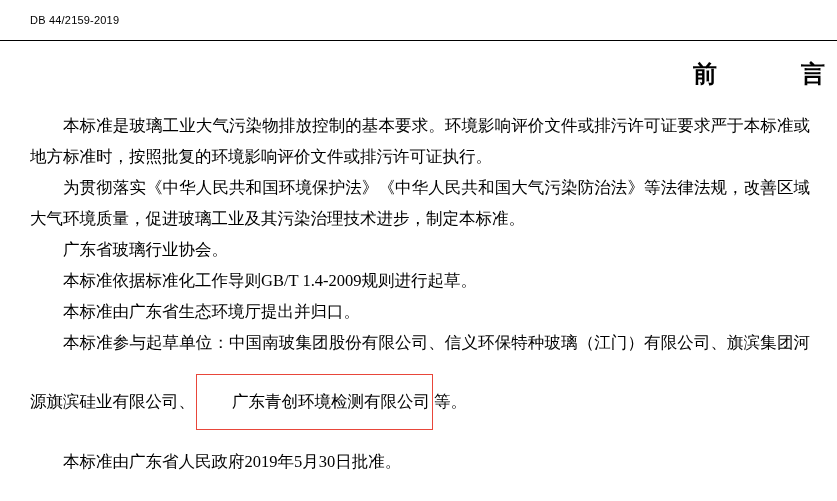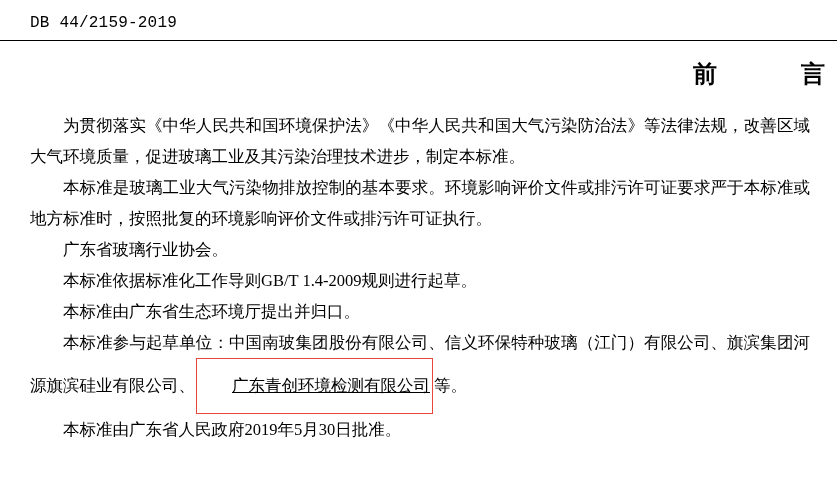--- a/index.html
+++ b/index.html
@@ -18,22 +18,22 @@
     position: relative;
     width: 837px;
     height: 501px;
     box-sizing: border-box;
     padding: 0;
   }
   .std-code {
     position: absolute;
     top: 14px;
     left: 30px;
-    font-family: Liberation Mono, monospace;
-    font-size: 16px;
+    font-family: Liberation Sans, sans-serif;
+    font-size: 11px;
     letter-spacing: 0.2px;
   }
   .header-rule {
     position: absolute;
     top: 40px;
     left: 0px;
     width: 837px;
     height: 1px;
     background: #000000;
   }
@@ -63,41 +63,40 @@
     text-indent: 2em;
   }
   .para + .para {
     margin-top: 0px;
   }
   .boxed {
     border: 1.6px solid #e8463a;
     padding: 16px 2px;
     display: inline-block;
     line-height: 22px;
-    margin: 0 1px;
-    text-decoration: underline;
+    margin: 16px 1px;
   }
   .seg {
     white-space: normal;
   }
 </style>
 </head>
 <body>
 
 <div class="page">
 
   <div class="std-code">DB 44/2159-2019</div>
 
   <div class="header-rule"></div>
 
   <div class="doc-title">前　　言</div>
 
   <div class="body-text" id="body-text">
+      <div class="para"><span class="seg">本标准是玻璃工业大气污染物排放控制的基本要求。环境影响评价文件或排污许可证要求严于本标准或地方标准时，按照批复的环境影响评价文件或排污许可证执行。</span></div>
       <div class="para"><span class="seg">为贯彻落实《中华人民共和国环境保护法》《中华人民共和国大气污染防治法》等法律法规，改善区域大气环境质量，促进玻璃工业及其污染治理技术进步，制定本标准。</span></div>
-      <div class="para"><span class="seg">本标准是玻璃工业大气污染物排放控制的基本要求。环境影响评价文件或排污许可证要求严于本标准或地方标准时，按照批复的环境影响评价文件或排污许可证执行。</span></div>
       <div class="para"><span class="seg">广东省玻璃行业协会。</span></div>
       <div class="para"><span class="seg">本标准依据标准化工作导则GB/T 1.4-2009规则进行起草。</span></div>
       <div class="para"><span class="seg">本标准由广东省生态环境厅提出并归口。</span></div>
       <div class="para"><span class="seg">本标准参与起草单位：中国南玻集团股份有限公司、信义环保特种玻璃（江门）有限公司、旗滨集团河源旗滨硅业有限公司、</span><span class="seg boxed">广东青创环境检测有限公司</span><span class="seg">等。</span></div>
       <div class="para"><span class="seg">本标准由广东省人民政府2019年5月30日批准。</span></div>
     </div>
 
 </div>
 
 </body></html>

